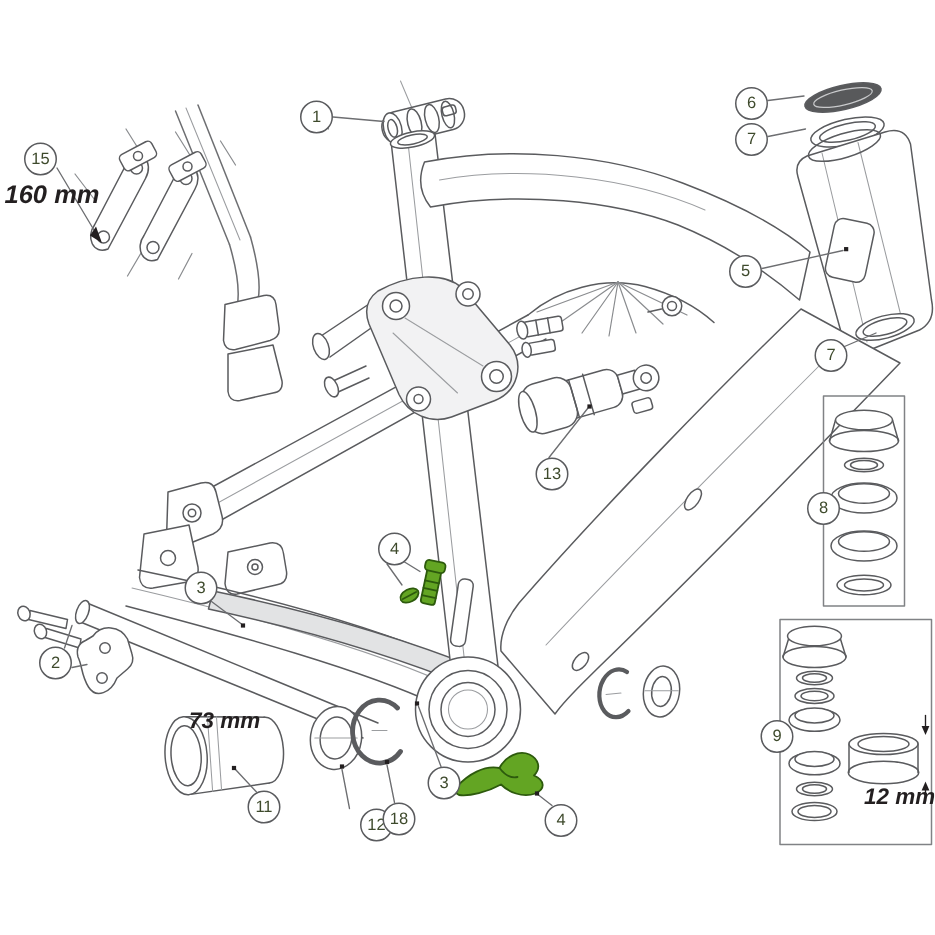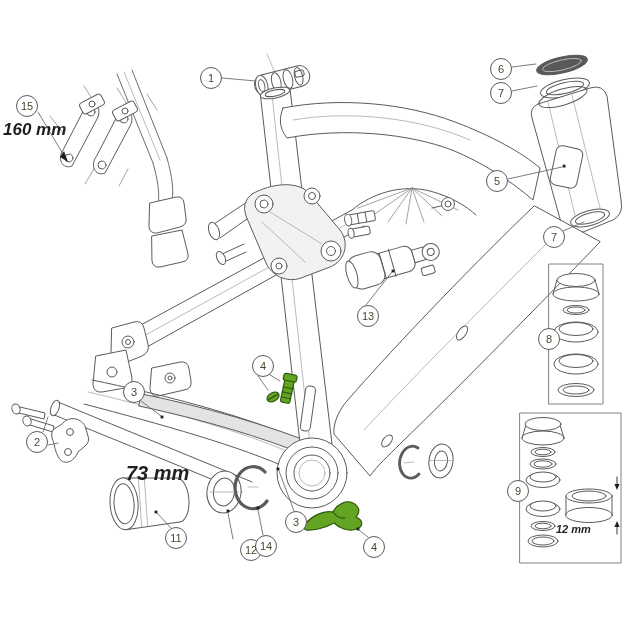--- a/index.html
+++ b/index.html
@@ -343,20 +343,20 @@
 <div class="callout" style="left:363px;top:536px">4</div>
 <div class="callout" style="left:486px;top:170px">5</div>
 <div class="callout" style="left:490px;top:58px">6</div>
 <div class="callout" style="left:490px;top:82px">7</div>
 <div class="callout" style="left:543px;top:226px">7</div>
 <div class="callout" style="left:538px;top:328px">8</div>
 <div class="callout" style="left:507px;top:480px">9</div>
 <div class="callout" style="left:357px;top:305px">13</div>
 <div class="callout" style="left:165px;top:527px">11</div>
 <div class="callout" style="left:240px;top:539px">12</div>
-<div class="callout" style="left:255px;top:535px">14</div>
+<div class="callout" style="left:255px;top:535px">18</div>
 <div class="callout" style="left:16px;top:95px">15</div>
 
 <div class="measure" style="left:3px;top:120px;font-size:17px">160 mm</div>
-<div class="measure" style="left:126px;top:462px;font-size:20px">73 mm</div>
-<div class="measure" style="left:556px;top:523px;font-size:11px">12 mm</div>
+<div class="measure" style="left:126px;top:472px;font-size:15px">73 mm</div>
+<div class="measure" style="left:576px;top:523px;font-size:15px">12 mm</div>
 
 </div>
 
 </body></html>

